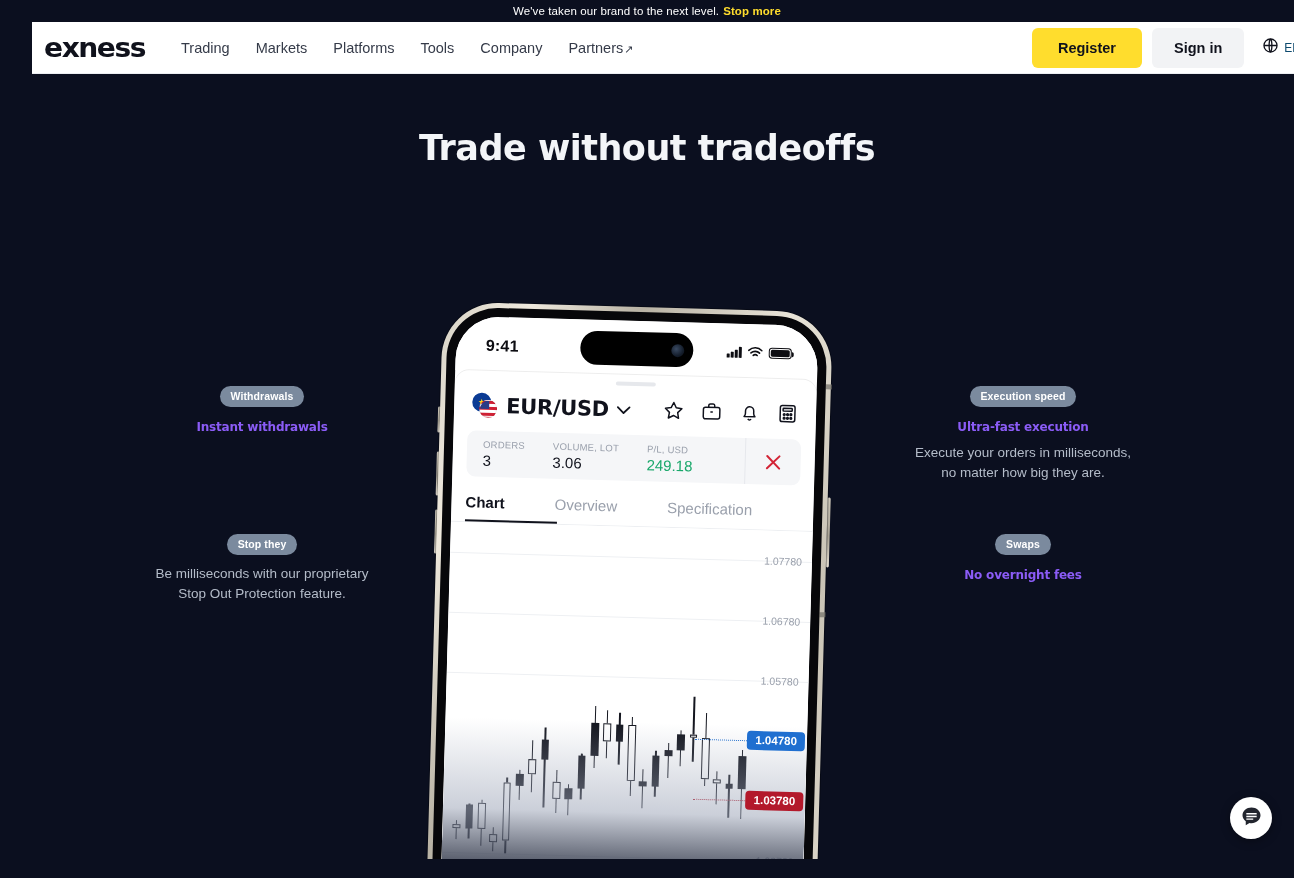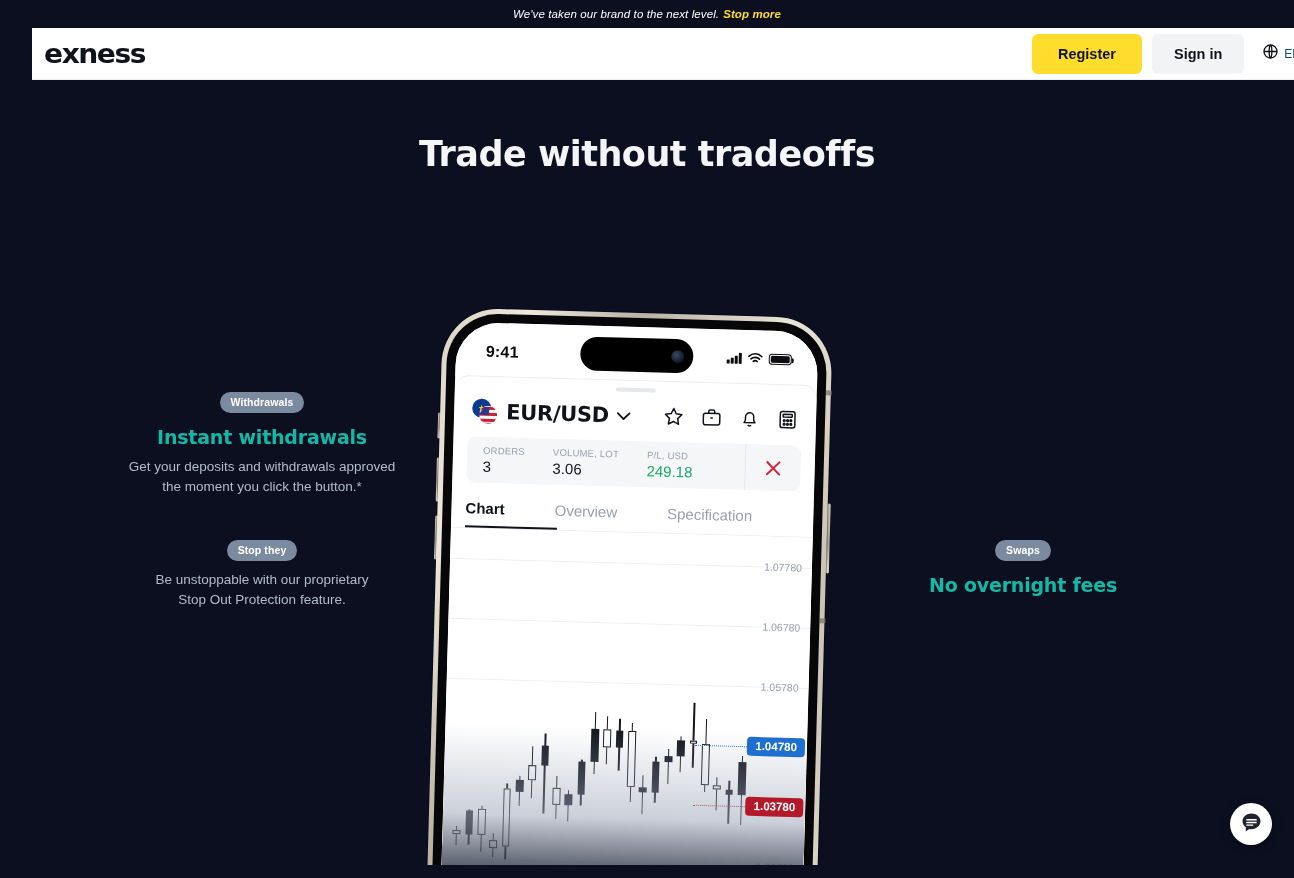--- a/index.html
+++ b/index.html
@@ -6,24 +6,24 @@
   html, body {
     width: 1294px; height: 878px;
     overflow: hidden;
     background: #0b0f1f;
     font-family: "Liberation Sans", sans-serif;
   }
   .page { position: relative; width: 1294px; height: 878px; background: #0b0f1f; }
 
   
   .banner {
-    height: 28px; width: 100%;
+    height: 22px; width: 100%;
     background: #0b0f1f;
     display: flex; align-items: center; justify-content: center;
-    font-size: 11.5px; color: #ffffff; letter-spacing: .1px; font-style: italic;
+    font-size: 11.5px; color: #ffffff; letter-spacing: .1px;
   }
   .banner a { color: #ffdd2d; text-decoration: none; margin-left: 4px; font-weight: 600; }
 
   
   .nav {
     height: 52px; width: 100%;
     background: #ffffff;
     display: flex; align-items: center;
     padding: 0 25px 0 14px;
     border-bottom: 1px solid #eceef2;
@@ -73,22 +73,22 @@
   .feat.row1 { top: 312px; }
   .feat.row2 { top: 460px; }
   .pill {
     display: inline-block;
     background: #7b8a9e; color: #ffffff;
     font-size: 10.5px; font-weight: 700;
     padding: 4px 11px 5px; border-radius: 11px;
     letter-spacing: .1px;
   }
   .feat-title {
-    margin-top: 13px; color: #14b8a6;
-    font-size: 19px; font-weight: 700; letter-spacing: -.2px;
+    margin-top: 13px; color: #8b5cf6;
+    font-size: 12px; font-weight: 700; letter-spacing: -.2px;
     font-family: "DejaVu Sans", sans-serif;
   }
   .feat-desc {
     margin-top: 9px; color: #b4bcc9;
     font-size: 13.5px; line-height: 1.45;
   }
 
   
   .phone-wrap {
     position: absolute; left: 443px; top: 233px;
@@ -273,20 +273,40 @@
 
 <div class="page">
 
   <div class="banner">
     <span>We've taken our brand to the next level.</span>
     <a href="#">Stop more</a>
   </div>
 
   <div class="nav">
     <div class="logo">exness</div>
+    <div class="nav-links">
+      <div class="nav-link">
+        <span>Trading</span>
+      </div>
+      <div class="nav-link">
+        <span>Markets</span>
+      </div>
+      <div class="nav-link">
+        <span>Platforms</span>
+      </div>
+      <div class="nav-link">
+        <span>Tools</span>
+      </div>
+      <div class="nav-link">
+        <span>Company</span>
+      </div>
+      <div class="nav-link">
+        <span>Partners</span><span class="ext">↗</span>
+      </div>
+    </div>
     <div class="nav-right">
       <button class="btn-register">Register</button>
       <button class="btn-signin">Sign in</button>
       <div class="lang">
         <span>
           <svg width="17" height="17" viewBox="0 0 24 24" fill="none" stroke="#10121c" stroke-width="1.9">
             <circle cx="12" cy="12" r="9.2"></circle>
               <path d="M3 12h18M12 2.8c2.6 2.6 2.6 15.8 0 18.4M12 2.8c-2.6 2.6-2.6 15.8 0 18.4"></path>
           </svg>
         </span>
@@ -294,34 +314,38 @@
       </div>
     </div>
   </div>
 
   <div class="hero">
     <div class="hero-title">Trade without tradeoffs</div>
 
     <div class="feat l row1">
       <div class="pill">Withdrawals</div>
       <div class="feat-title">Instant withdrawals</div>
-      <div class="feat-desc">
-        <span>Get your deposits and withdrawals approved</span><br>
-        <span>the moment you click the button.*</span>
-      </div>
     </div>
 
     <div class="feat l row2">
       <div class="pill">Stop they</div>
       <div class="feat-desc">
-        <span>Be unstoppable with our proprietary</span><br>
+        <span>Be milliseconds with our proprietary</span><br>
         <span>Stop Out Protection feature.</span>
       </div>
     </div>
 
+    <div class="feat r row1">
+      <div class="pill">Execution speed</div>
+      <div class="feat-title">Ultra-fast execution</div>
+      <div class="feat-desc">
+        <span>Execute your orders in milliseconds,</span><br>
+        <span>no matter how big they are.</span>
+      </div>
+    </div>
 
     <div class="feat r row2">
       <div class="pill">Swaps</div>
       <div class="feat-title">No overnight fees</div>
     </div>
 
     <div class="phone-wrap">
       <div class="phone">
         <div class="side-btn sb-silent"></div>
         <div class="side-btn sb-vol-up"></div>

